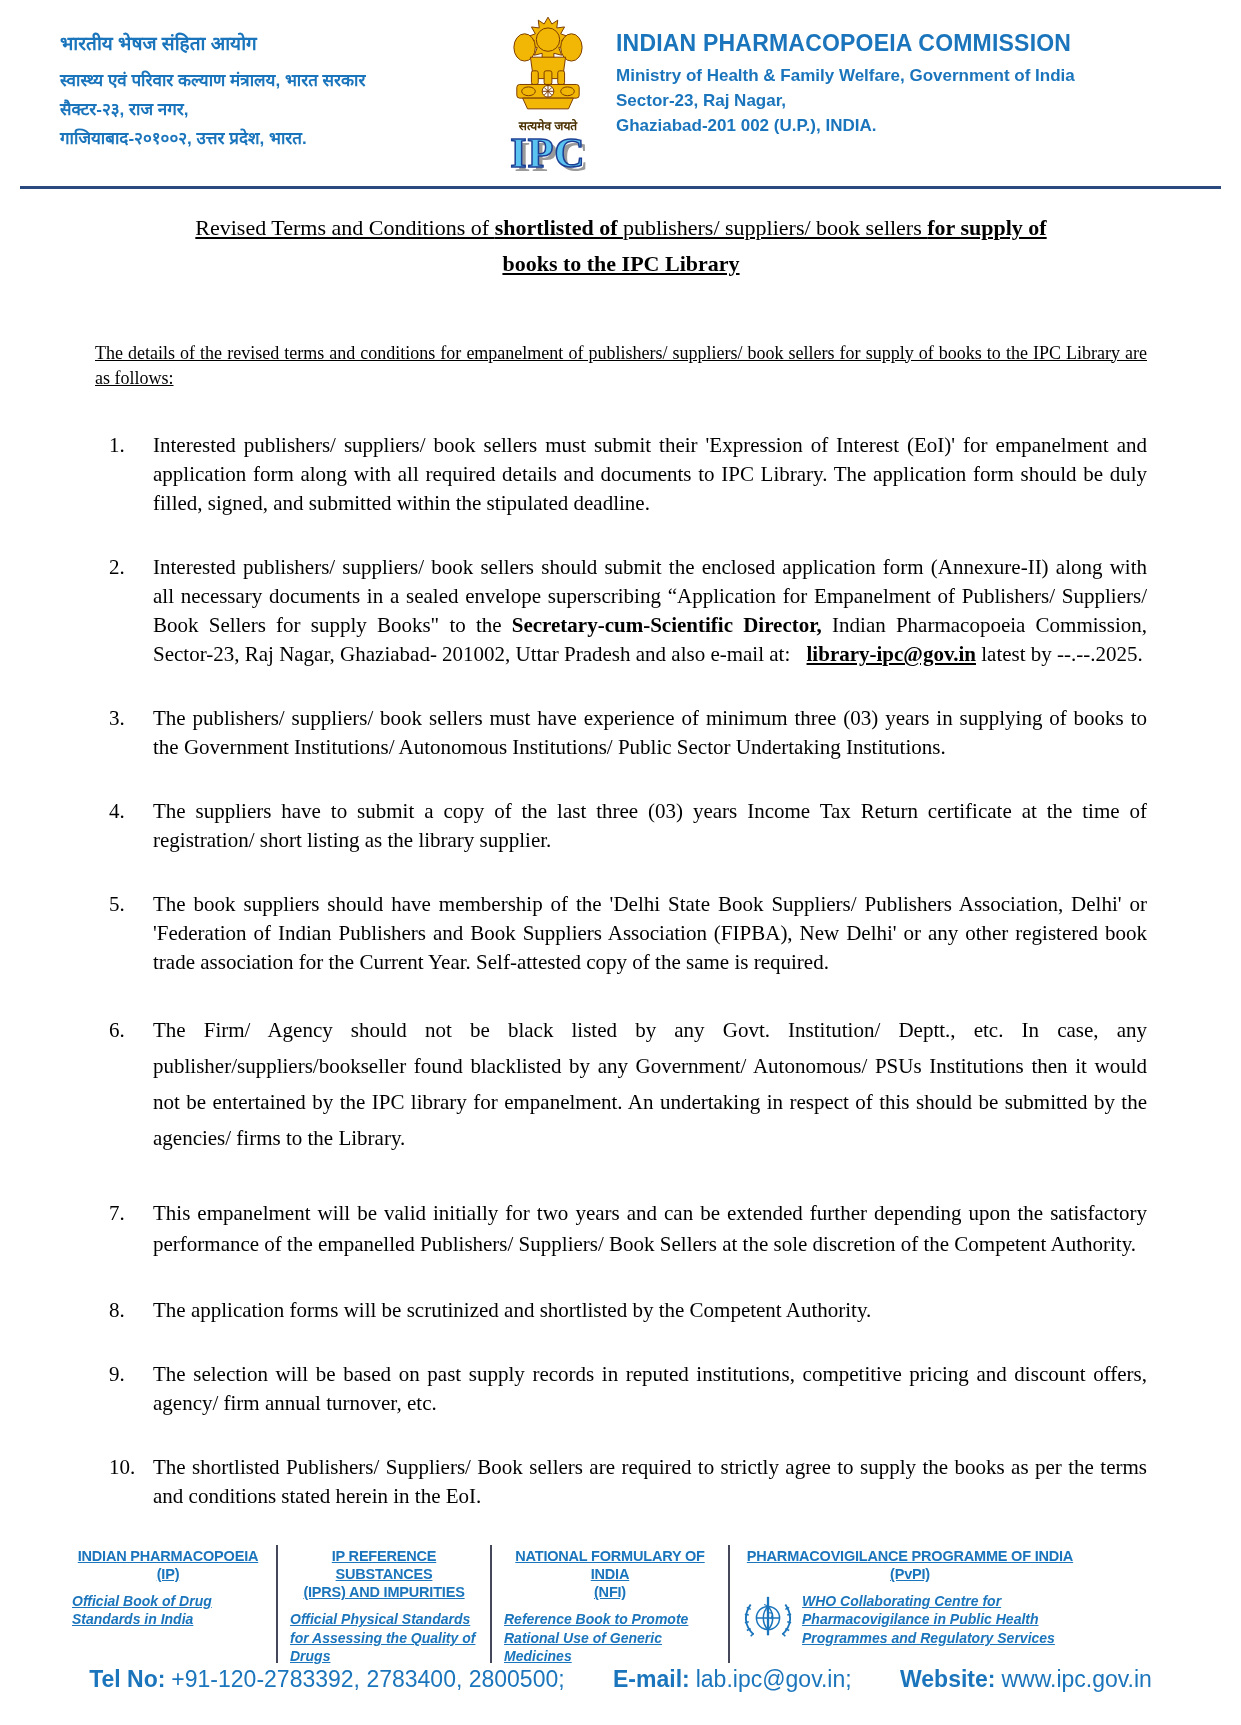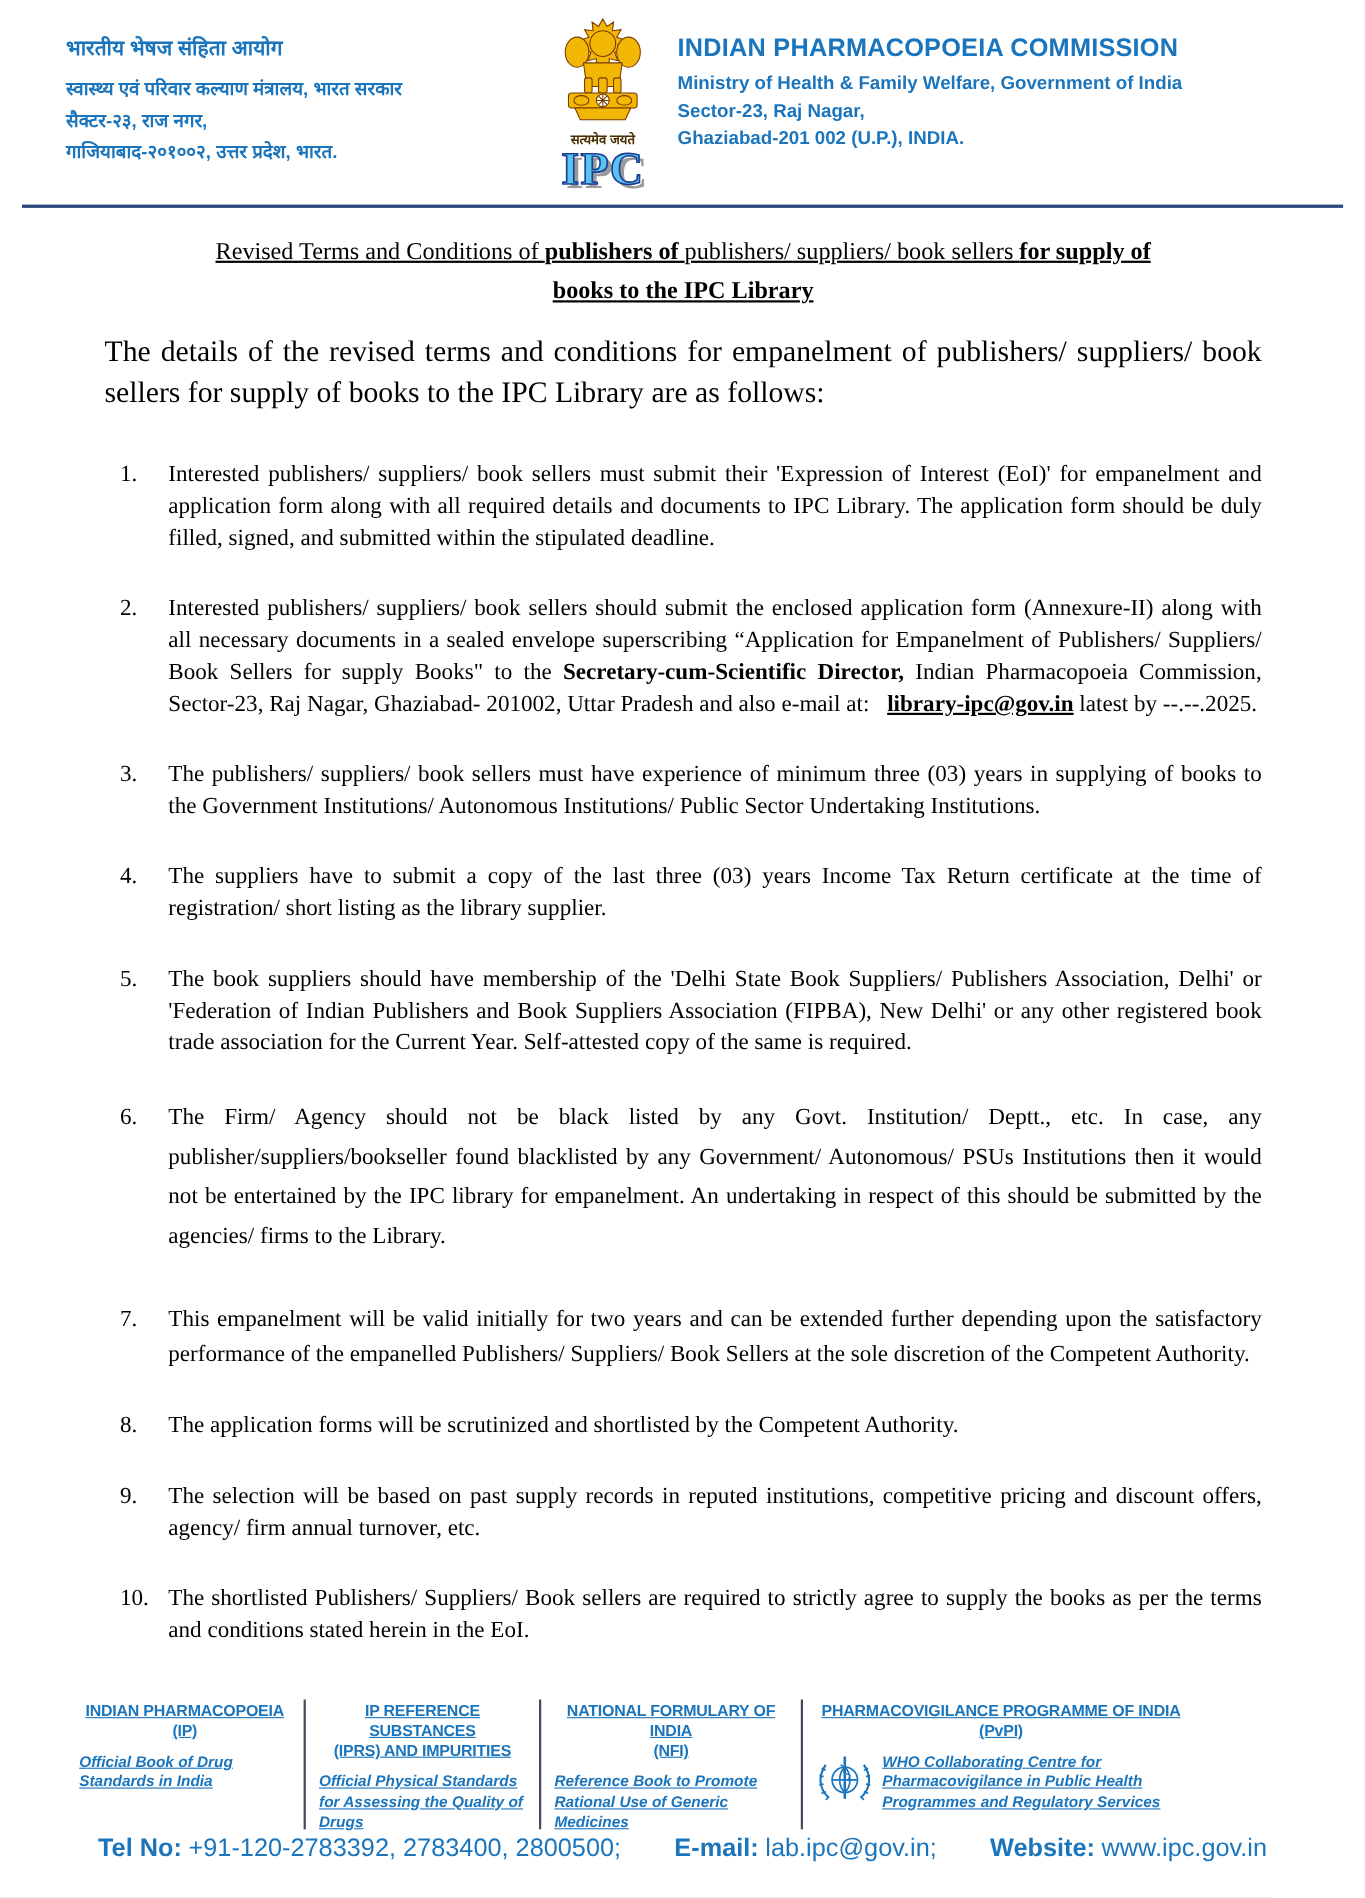--- a/index.html
+++ b/index.html
@@ -43,24 +43,25 @@
     font-size:22px;
     line-height:1.65;
     padding-top:14px;
     color:#000;
   }
   .doc-title span { text-decoration:underline; }
   .t-n { font-weight:normal; }
   .t-b { font-weight:bold; }
 
   .intro {
-    margin-top:18px;
-    font-size:27px;
+    margin-top:58px;
+    font-size:18px;
     line-height:1.4;
     text-align:justify;
+    text-decoration:underline;
   }
 
   ol.terms { list-style:none; margin-top:40px; margin-left:14px; }
   ol.terms li {
     font-size:21px;
     line-height:1.38;
     text-align:justify;
     padding-left:44px;
     text-indent:-44px;
     margin-bottom:35px;
@@ -132,21 +133,21 @@
   <div class="h-right">
     <div class="org">INDIAN PHARMACOPOEIA COMMISSION</div>
     <div class="sub">Ministry of Health &amp; Family Welfare, Government of India</div>
     <div class="sub">Sector-23, Raj Nagar,</div>
     <div class="sub">Ghaziabad-201 002 (U.P.), INDIA.</div>
   </div>
 
   <div class="h-sep"></div>
 
   <div class="main">
-    <h1 class="doc-title"><span class="t-n">Revised Terms and Conditions of </span><span class="t-b">publishers of </span><span class="t-n">publishers/ suppliers/ book sellers </span><span class="t-b">for supply of</span><br><span class="t-b">books to the IPC Library</span></h1>
+    <h1 class="doc-title"><span class="t-n">Revised Terms and Conditions of </span><span class="t-b">shortlisted of </span><span class="t-n">publishers/ suppliers/ book sellers </span><span class="t-b">for supply of</span><br><span class="t-b">books to the IPC Library</span></h1>
 
     <p class="intro">The details of the revised terms and conditions for empanelment of publishers/ suppliers/ book sellers for supply of books to the IPC Library are as follows:</p>
 
     <ol class="terms">
         <li><span class="num">1.</span><span>Interested publishers/ suppliers/ book sellers must submit their 'Expression of Interest (EoI)' for empanelment and application form along with all required details and documents to IPC Library. The application form should be duly filled, signed, and submitted within the stipulated deadline.</span></li>
         <li><span class="num">2.</span><span>Interested publishers/ suppliers/ book sellers should submit the enclosed application form (Annexure-II) along with all necessary documents in a sealed envelope superscribing “Application for Empanelment of Publishers/ Suppliers/ Book Sellers  for supply Books" to the </span><span class="seg-bold">Secretary-cum-Scientific Director,</span><span>  Indian Pharmacopoeia Commission, Sector-23, Raj Nagar, Ghaziabad- 201002, Uttar Pradesh and also e-mail at: </span><span class="seg-bold-underline">library-ipc@gov.in</span><span> latest by --.--.2025.</span></li>
         <li><span class="num">3.</span><span>The publishers/ suppliers/ book sellers must have experience of minimum three (03) years in supplying of books to the Government Institutions/ Autonomous Institutions/ Public Sector Undertaking Institutions.</span></li>
         <li><span class="num">4.</span><span>The suppliers  have to submit a copy of the last three (03) years  Income Tax Return certificate at the time of registration/ short listing as the library supplier.</span></li>
         <li><span class="num">5.</span><span>The book suppliers should have membership of the 'Delhi State Book Suppliers/ Publishers Association, Delhi' or 'Federation of Indian Publishers  and Book Suppliers Association (FIPBA), New Delhi' or any other registered book trade association for the Current Year. Self-attested copy of the same is required.</span></li>
         <li><span class="num">6.</span><span>The Firm/ Agency should not be black listed by any Govt. Institution/ Deptt., etc. In case, any publisher/suppliers/bookseller found blacklisted by any Government/ Autonomous/ PSUs Institutions then it would not be entertained by the IPC library for empanelment. An undertaking in respect of this should be submitted by the agencies/ firms to the Library.</span></li>

